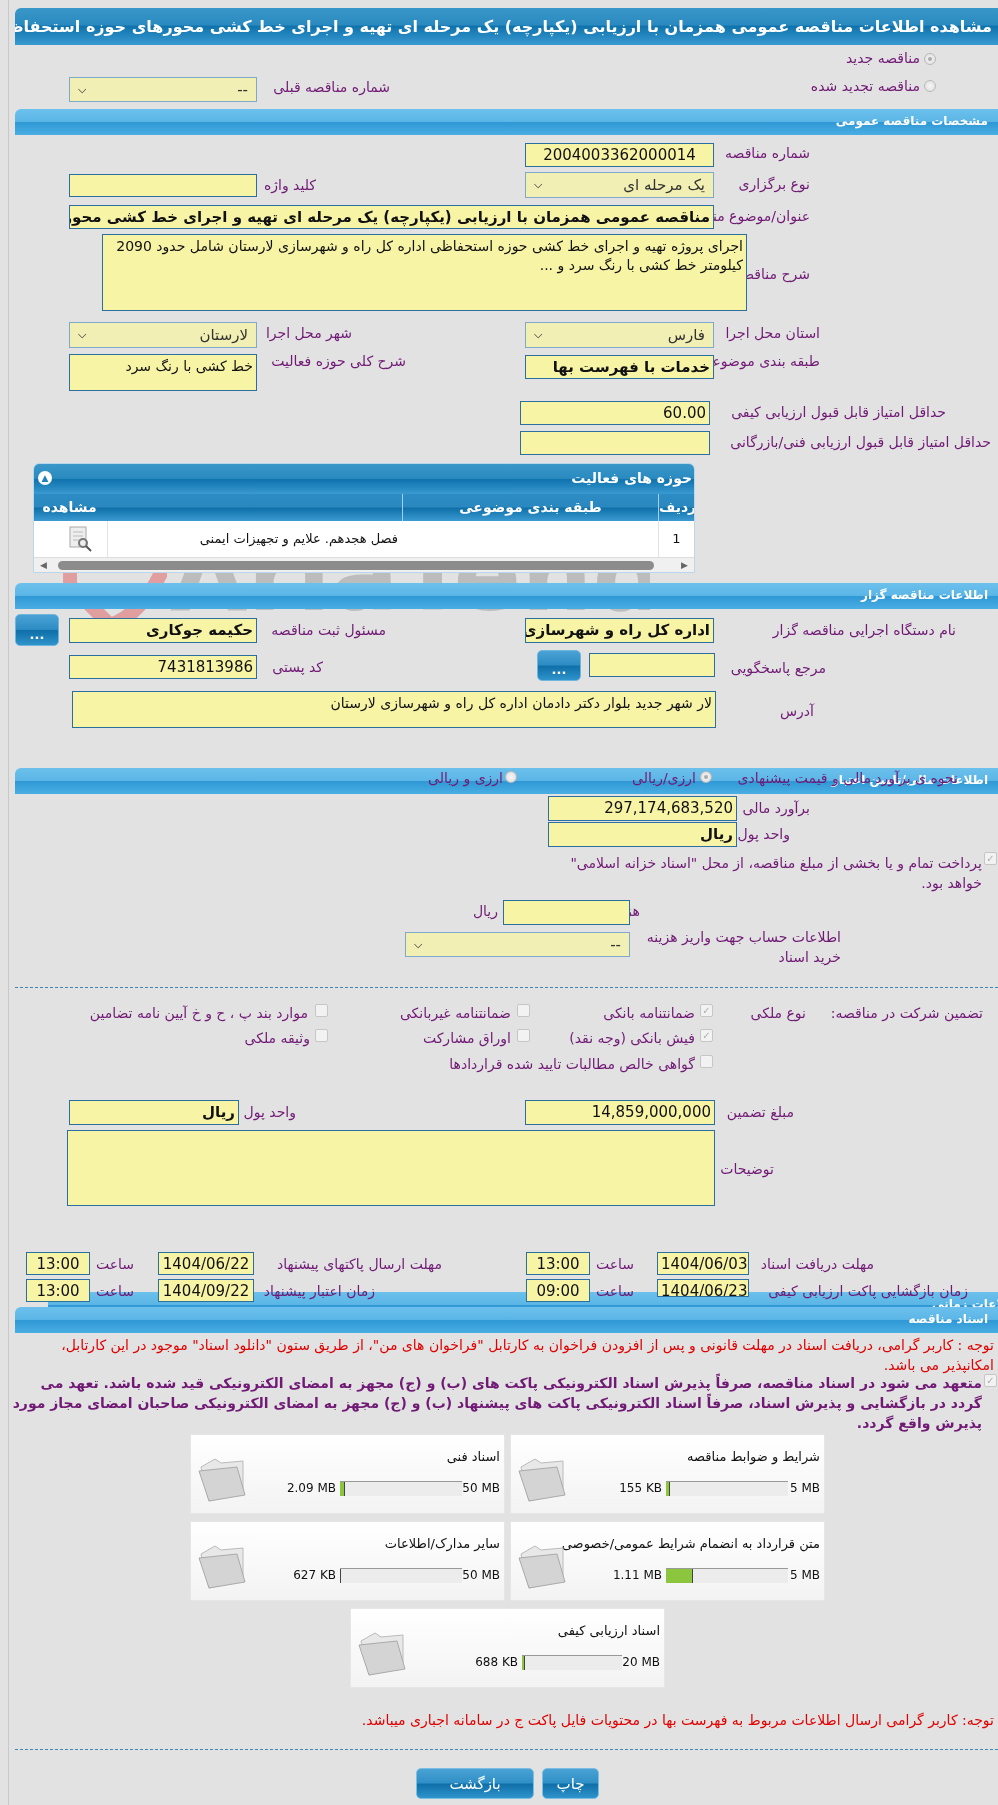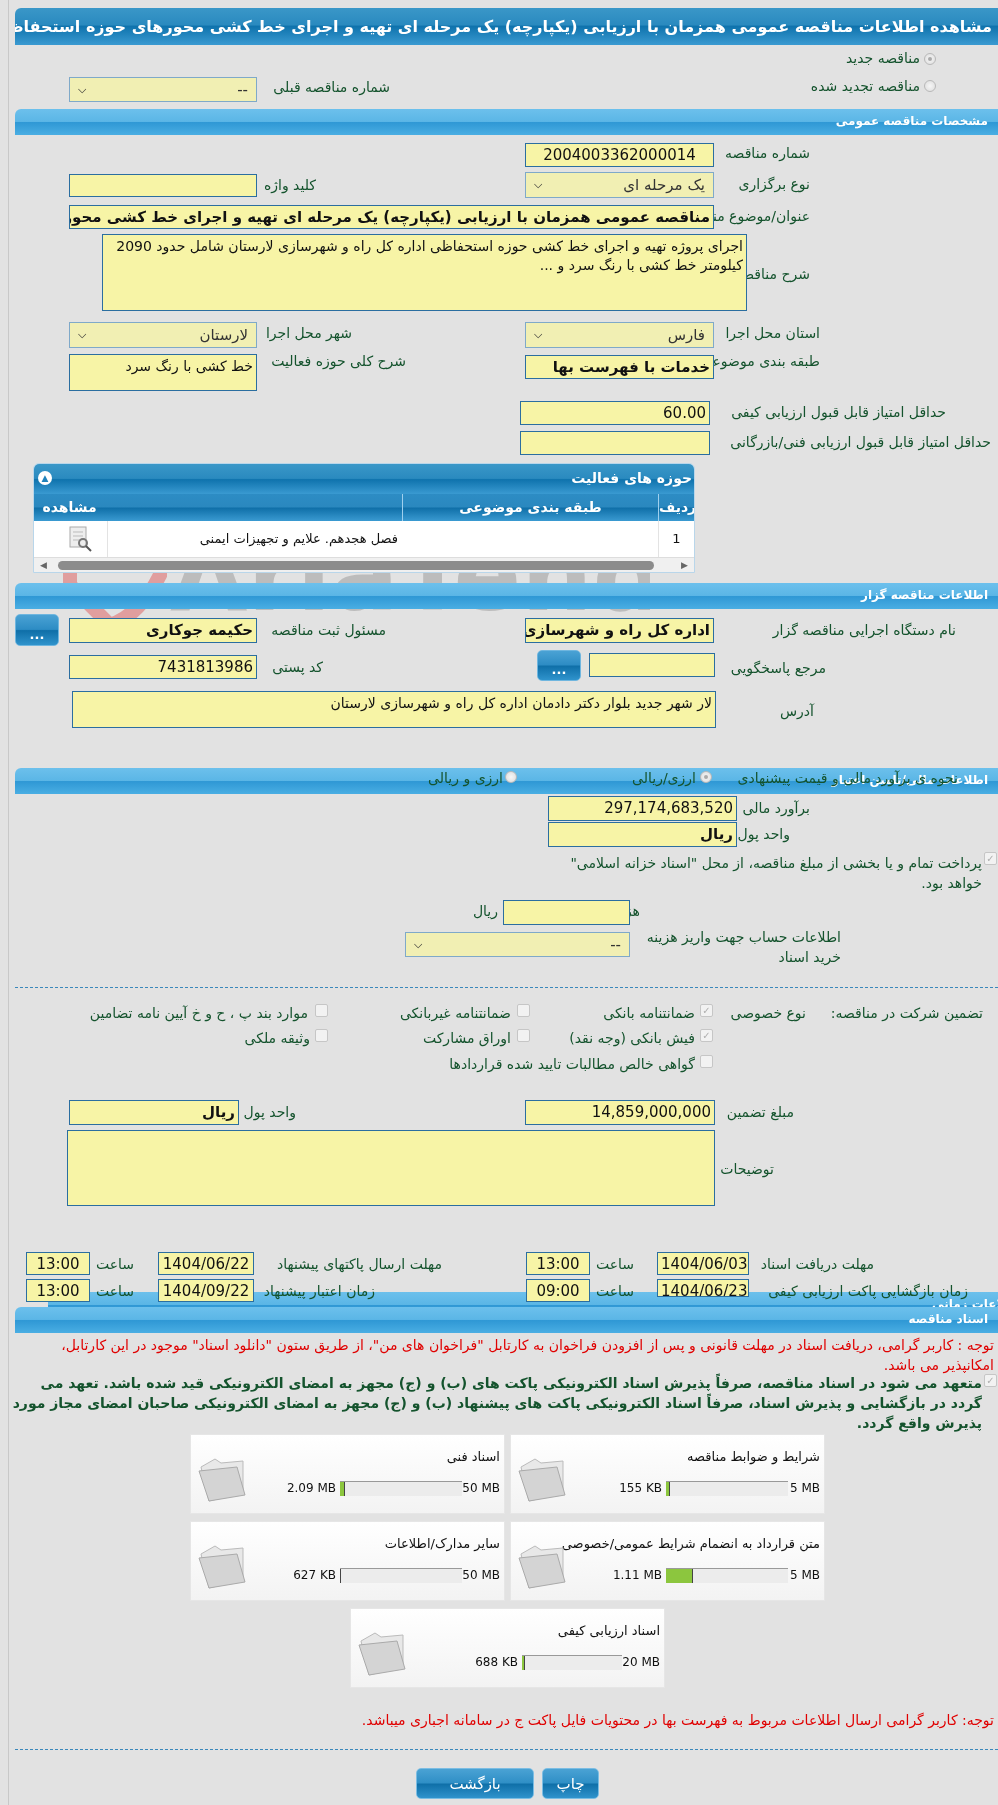--- a/index.html
+++ b/index.html
@@ -17,21 +17,21 @@
     color:#fff; font-size:16px; font-weight:bold; direction:rtl;
     line-height:37px; padding-right:6px; box-sizing:border-box; white-space:nowrap; overflow:hidden;
   }
   .sechead {
     position:absolute; left:15px; width:983px; height:26px;
     border-radius:6px 0 0 0;
     background:linear-gradient(#6cc0ec 0%, #5bb6e6 48%, #2f98d5 52%, #4aaee3 100%);
     color:#fff; font-size:12px; font-weight:bold; direction:rtl;
     line-height:24px; padding-right:10px; box-sizing:border-box;
   }
-  .lbl { position:absolute; direction:rtl; white-space:nowrap; font-size:14px; color:#14532d; }
+  .lbl { position:absolute; direction:rtl; white-space:nowrap; font-size:14px; color:#701a75; }
   .inp {
     position:absolute; background:#f7f4a6; border:1px solid #2b6ea0;
     box-sizing:border-box; direction:rtl; text-align:right; padding:0 3px;
     font-size:15px; white-space:nowrap; overflow:hidden; line-height:22px;
   }
   .inp.bold { font-weight:bold; }
   .inp.ltr { direction:ltr; text-align:right; }
   .inp.center { text-align:center; direction:ltr; }
   .sel {
     position:absolute; background:#f1efb3; border:1px solid #7fa9c9;
@@ -217,21 +217,21 @@
 <div class="lbl" style="right:500px;top:903px;">ریال</div>
 <div class="lbl" style="right:157px;top:927px;width:210px;white-space:normal;line-height:20px;">اطلاعات حساب جهت واریز هزینه خرید اسناد</div>
 <div class="sel" style="left:405px;top:932px;width:225px;height:25px;">
   <span>--</span>
   <span class="chev">⌵</span>
 </div>
 
 <div class="dashed" style="top:987px;"></div>
 
 <div class="lbl" style="right:15px;top:1005px;">تضمین شرکت در مناقصه:</div>
-<div class="lbl" style="right:192px;top:1005px;">نوع خصوصی</div>
+<div class="lbl" style="right:192px;top:1005px;">نوع ملکی</div>
 
 <div class="chk" style="left:700px;top:1004px;">✓</div>
 <div class="lbl" style="right:303px;top:1005px;">ضمانتنامه بانکی</div>
 <div class="chk" style="left:517px;top:1004px;"></div>
 <div class="lbl" style="right:487px;top:1005px;">ضمانتنامه غیربانکی</div>
 <div class="chk" style="left:315px;top:1004px;"></div>
 <div class="lbl" style="right:690px;top:1005px;">موارد بند پ ، ح و خ آیین نامه تضامین</div>
 
 <div class="chk" style="left:700px;top:1029px;">✓</div>
 <div class="lbl" style="right:303px;top:1030px;">فیش بانکی (وجه نقد)</div>

